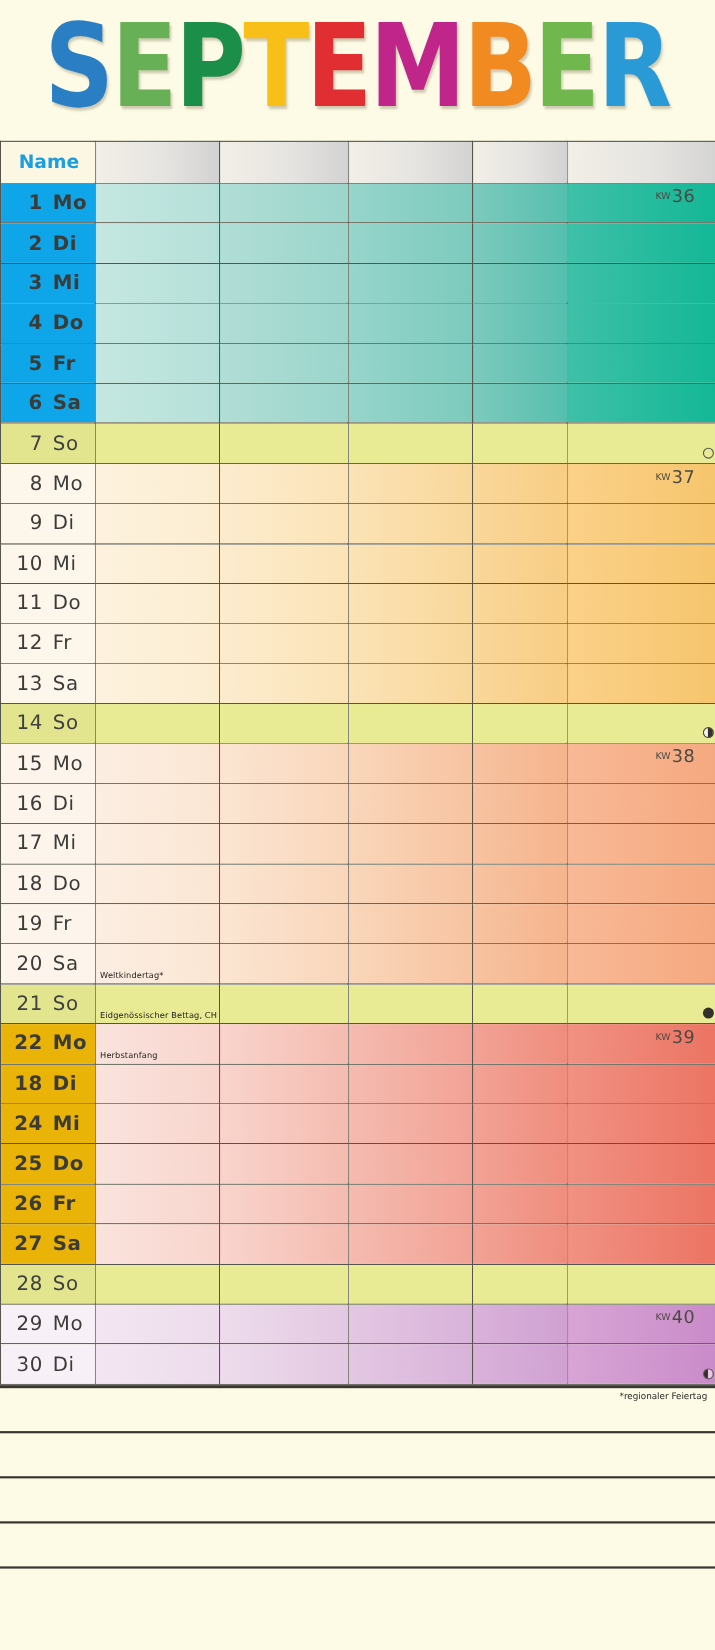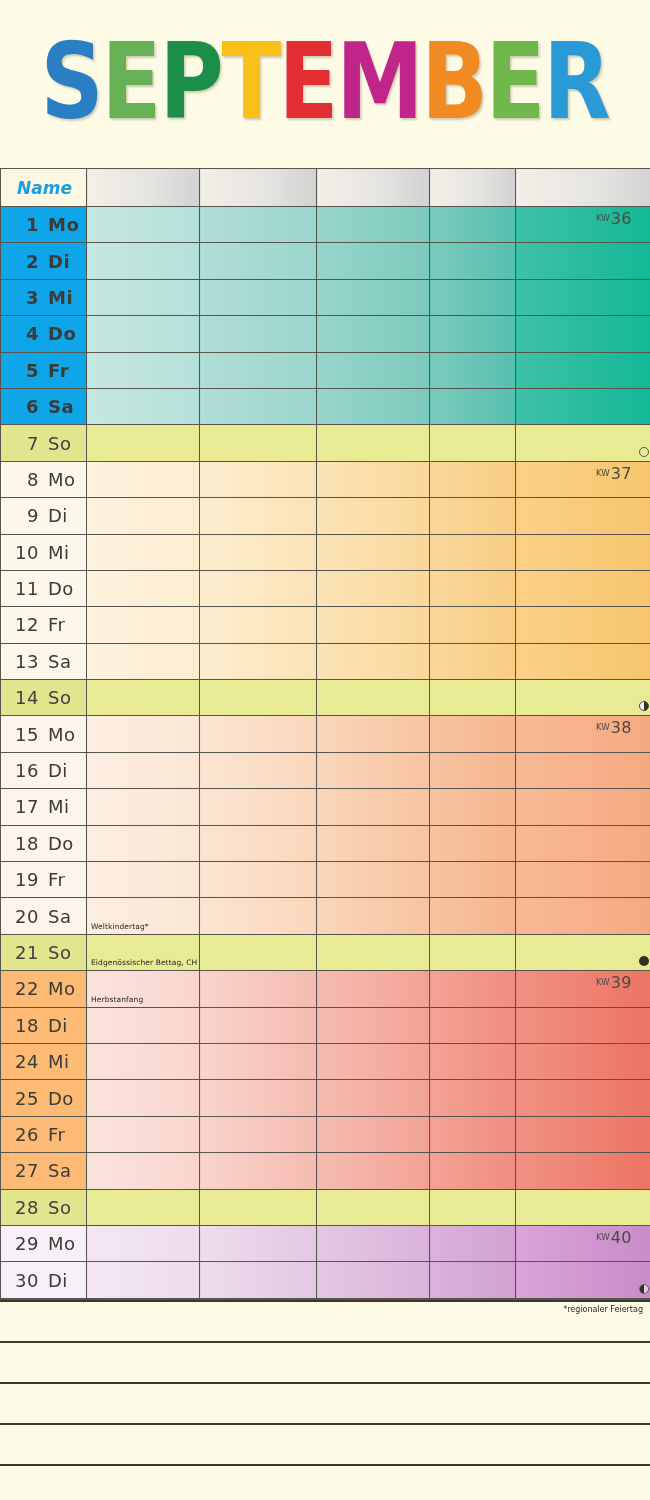--- a/index.html
+++ b/index.html
@@ -11,21 +11,21 @@
     position:relative;
   }
   #page{
     width:650px;height:1500px;
     position:relative;
     background:#fdfbe6;
   }
 
   
   .title-bar{
-    height:168px;
+    height:128px;
     display:flex;
     align-items:center;
     justify-content:center;
     background:#fdfbe6;
     overflow:hidden;
   }
   .title{
     font-family:"DejaVu Sans", sans-serif;
     font-weight:bold;
     font-size:86px;
@@ -56,21 +56,21 @@
   }
   .c-day{width:85px;}
   .c-a{width:112px;}
   .c-b{width:116px;}
   .c-c{width:112px;}
   .c-d{width:85px;}
   .c-e{width:140px;}
 
   
   .hdr td{height:37px;}
-  .hdr .c-day{background:#fbf7e2;font-style:italic;}
+  .hdr .c-day{background:#fbf7e2;}
   .hdr-grad{
     background:linear-gradient(to right,#f2efe7 0%,#e6e4e1 55%,#d2d2d2 100%);
   }
   .name-cell{
     color:#1b9fe0;
     font-size:17px;
     font-weight:bold;
     padding-left:16px;
     font-family:"DejaVu Sans", sans-serif;
   }
@@ -117,21 +117,21 @@
   .g-pe-c{background:linear-gradient(to right,#f9d6ba,#f7c3a1);}
   .g-pe-d{background:linear-gradient(to right,#f7c3a1,#f5b48d);}
   .g-pe-e{background:linear-gradient(to right,#f8b996,#f5a87f);}
   .d-pe{background:#fdf4ec;}
 
   .g-rd-a{background:linear-gradient(to right,#fae3dd,#f8d5cd);}
   .g-rd-b{background:linear-gradient(to right,#f8d4cc,#f5bbb0);}
   .g-rd-c{background:linear-gradient(to right,#f5bbb0,#f2a295);}
   .g-rd-d{background:linear-gradient(to right,#f2a295,#ef8d7e);}
   .g-rd-e{background:linear-gradient(to right,#f09183,#ec7362);}
-  .d-rd{background:#fdba74;}
+  .d-rd{background:#eab308;font-weight:bold;}
 
   .g-pu-a{background:linear-gradient(to right,#f3e6f2,#eddcec);}
   .g-pu-b{background:linear-gradient(to right,#eddcec,#e3c8e2);}
   .g-pu-c{background:linear-gradient(to right,#e3c8e2,#d9b2da);}
   .g-pu-d{background:linear-gradient(to right,#d9b2da,#d0a1d2);}
   .g-pu-e{background:linear-gradient(to right,#d7a5d5,#c98ac9);}
   .d-pu{background:#f7f0f6;}
 
   
   .note{

